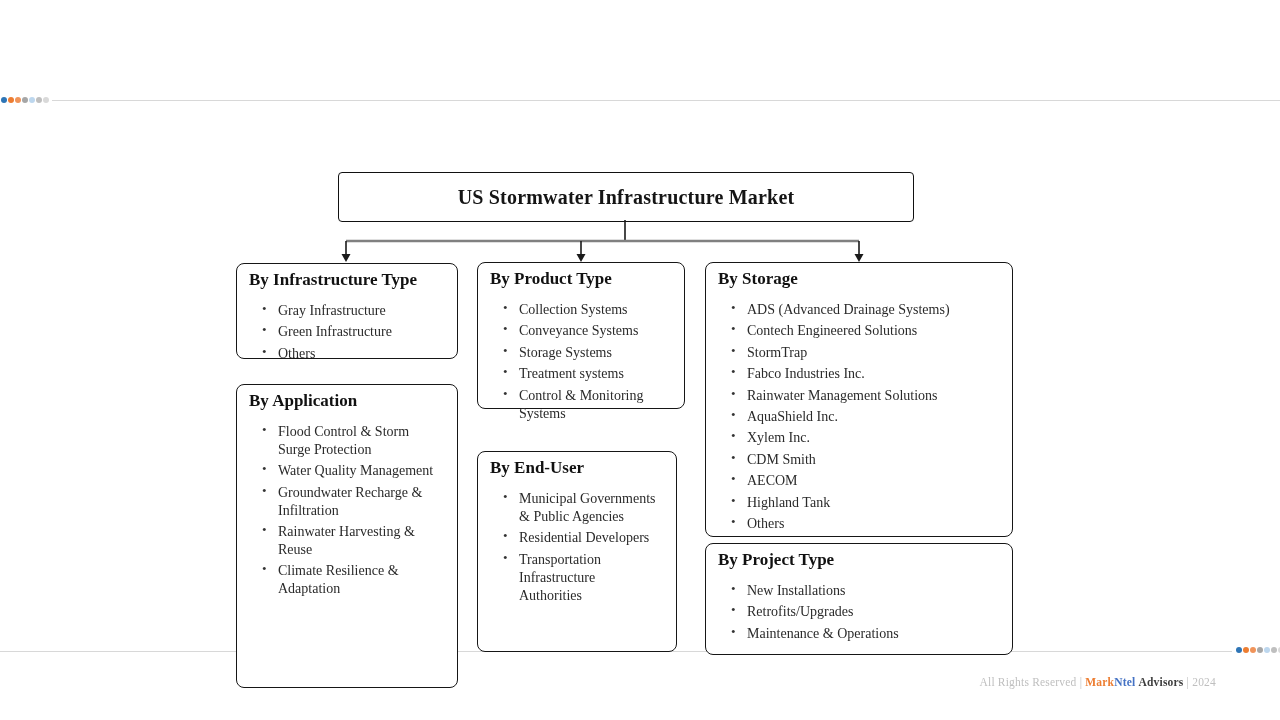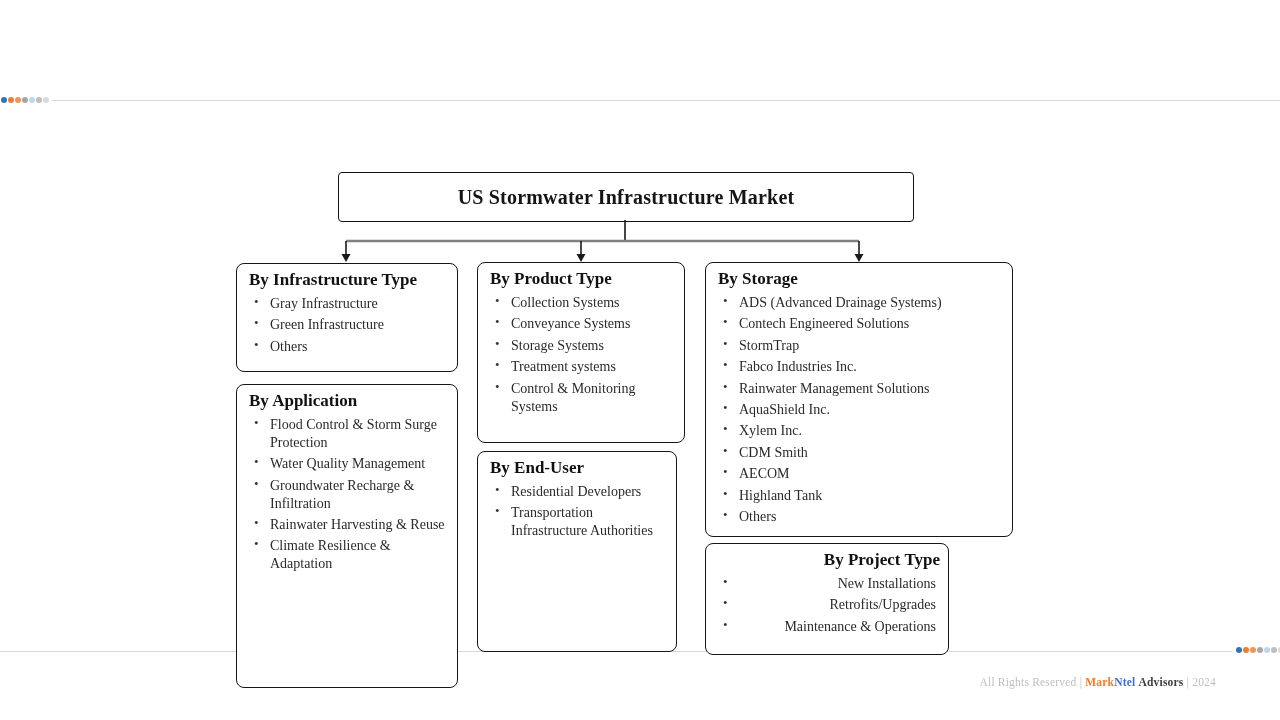--- a/index.html
+++ b/index.html
@@ -26,33 +26,33 @@
 
   
   .connectors{position:absolute;left:0;top:0;pointer-events:none;}
 
   
   .sec{
     position:absolute;background:#fff;border:1.4px solid #161616;border-radius:8px;
     padding:6px 8px 8px 12px;box-sizing:border-box;
   }
   .sec h2{margin:0 0 5px 0;font-size:17px;font-weight:bold;color:#111;white-space:nowrap;}
-  .sec ul{margin:4px;padding:0;list-style:none;}
+  .sec ul{margin:12px;padding:0;list-style:none;}
   .sec li{
     position:relative;padding-left:17px;margin:0 0 3.5px 0;
     font-size:14px;line-height:1.28;color:#2a2a2a;
   }
   .sec li::before{content:"•";position:absolute;left:1px;top:-1px;color:#333;font-size:13px;}
 
-  .pos-infra   {left:236px;top:263px;width:222px;height:109px;}
+  .pos-infra   {left:236px;top:263px;width:222px;height:96px;}
   .pos-app     {left:236px;top:384px;width:222px;height:304px;}
-  .pos-product {left:477px;top:262px;width:208px;height:181px;}
+  .pos-product {left:477px;top:262px;width:208px;height:147px;}
   .pos-enduser {left:477px;top:451px;width:200px;height:201px;}
   .pos-company {left:705px;top:262px;width:308px;height:275px;}
-  .pos-project {left:705px;top:543px;width:244px;height:112px;text-align:right;}
+  .pos-project {left:705px;top:543px;width:308px;height:112px;}
 
   
   .footer{
     position:absolute;right:64px;top:676px;font-size:11.5px;letter-spacing:.2px;
     color:#bfbfbf;white-space:nowrap;
   }
   .footer .brand{font-weight:bold;}
 </style>
 </head>
 <body>
@@ -126,20 +126,21 @@
       <li>Conveyance Systems</li>
       <li>Storage Systems</li>
       <li>Treatment systems</li>
       <li>Control &amp; Monitoring Systems</li>
     </ul>
 </div>
 
 <div class="sec pos-enduser">
   <h2>By End-User</h2>
   <ul>
+      <li>Municipal Governments &amp; Public Agencies</li>
       <li>Residential Developers</li>
       <li>Transportation Infrastructure Authorities</li>
     </ul>
 </div>
 
 <div class="sec pos-company">
   <h2>By Storage</h2>
   <ul>
       <li>ADS (Advanced Drainage Systems)</li>
       <li>Contech Engineered Solutions</li>

